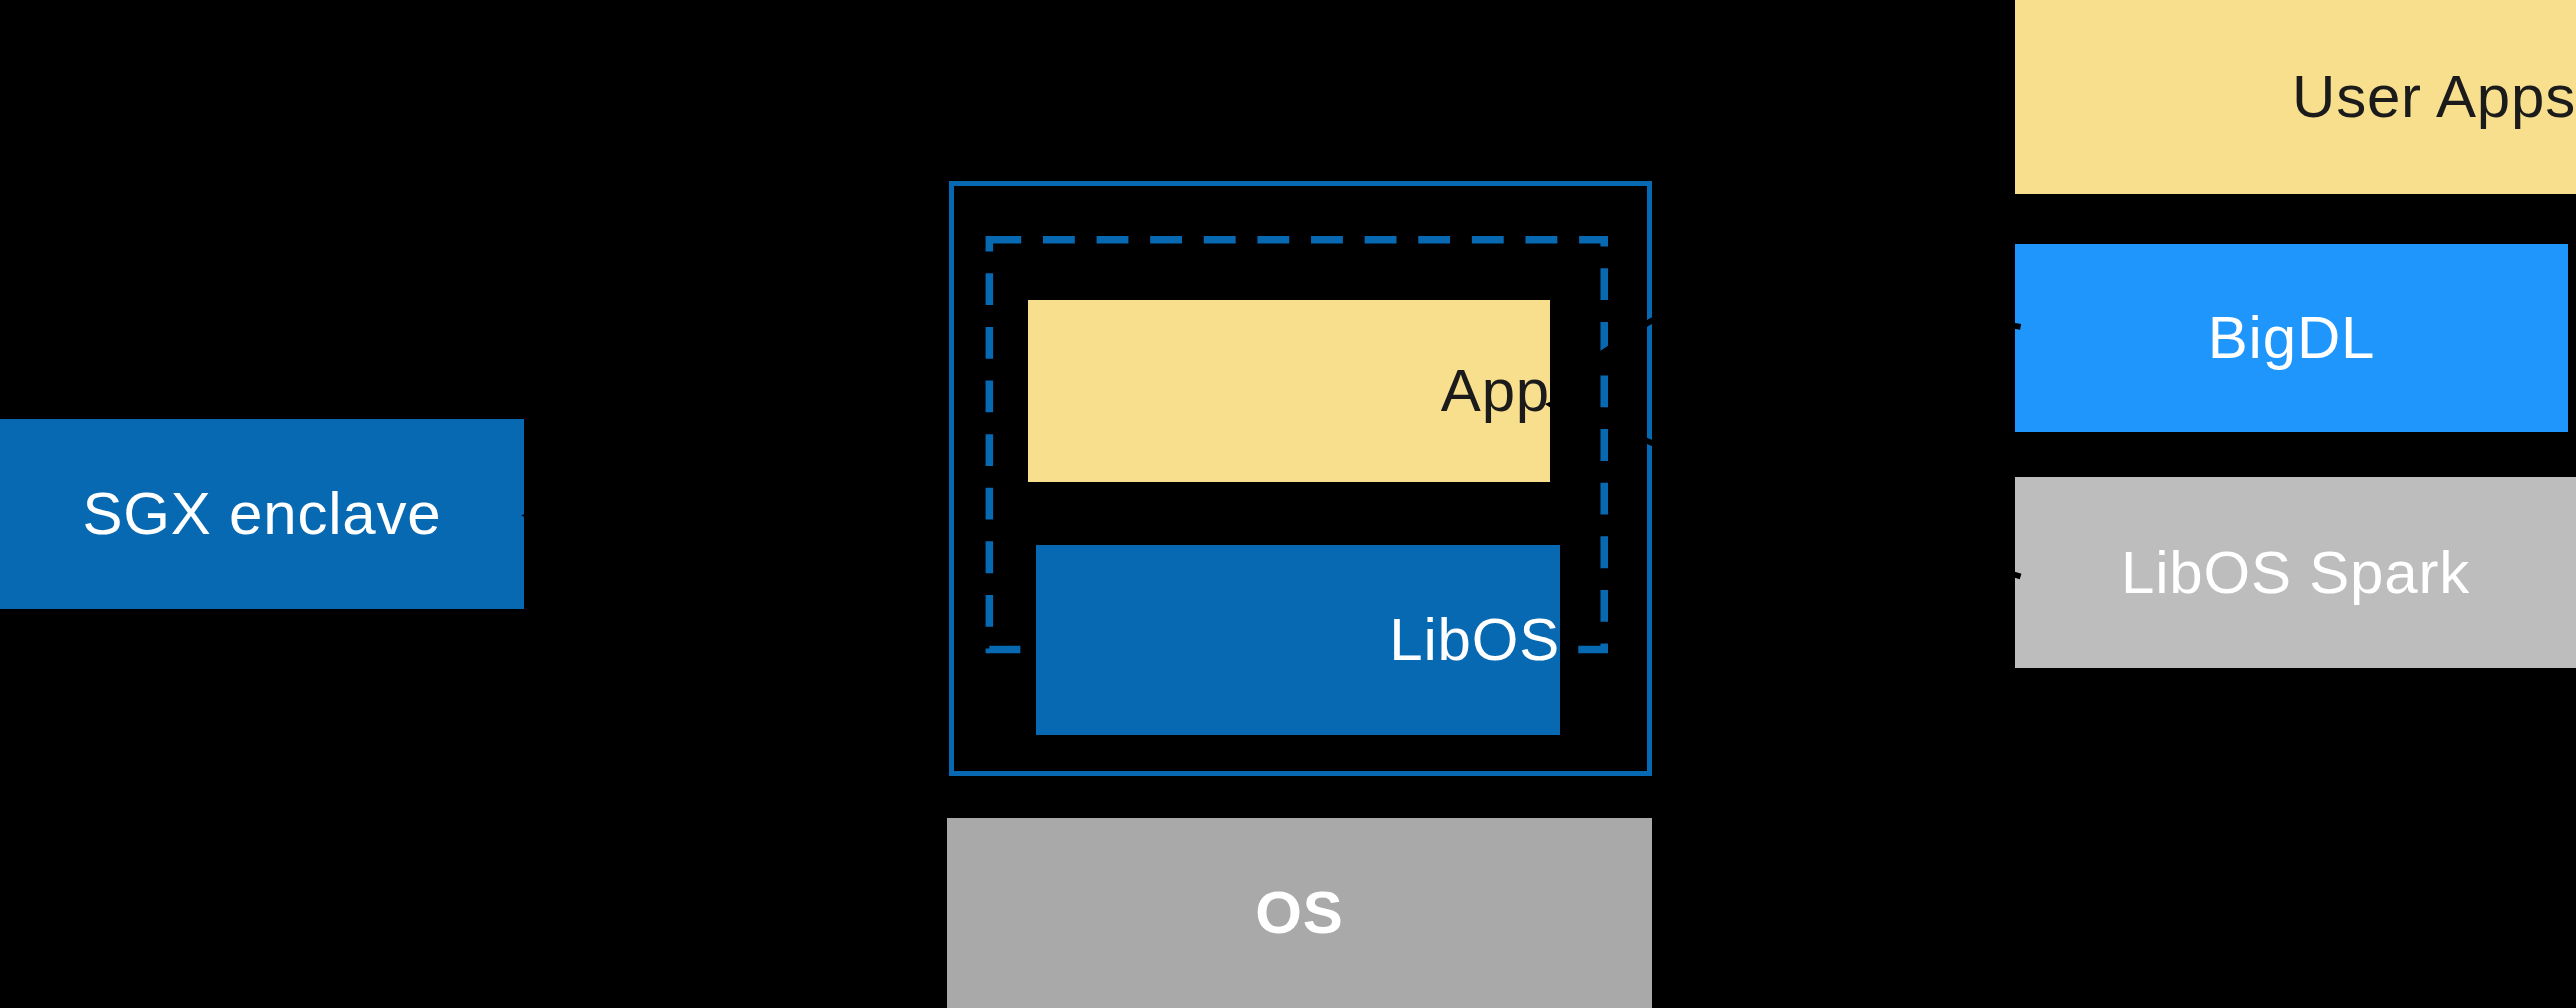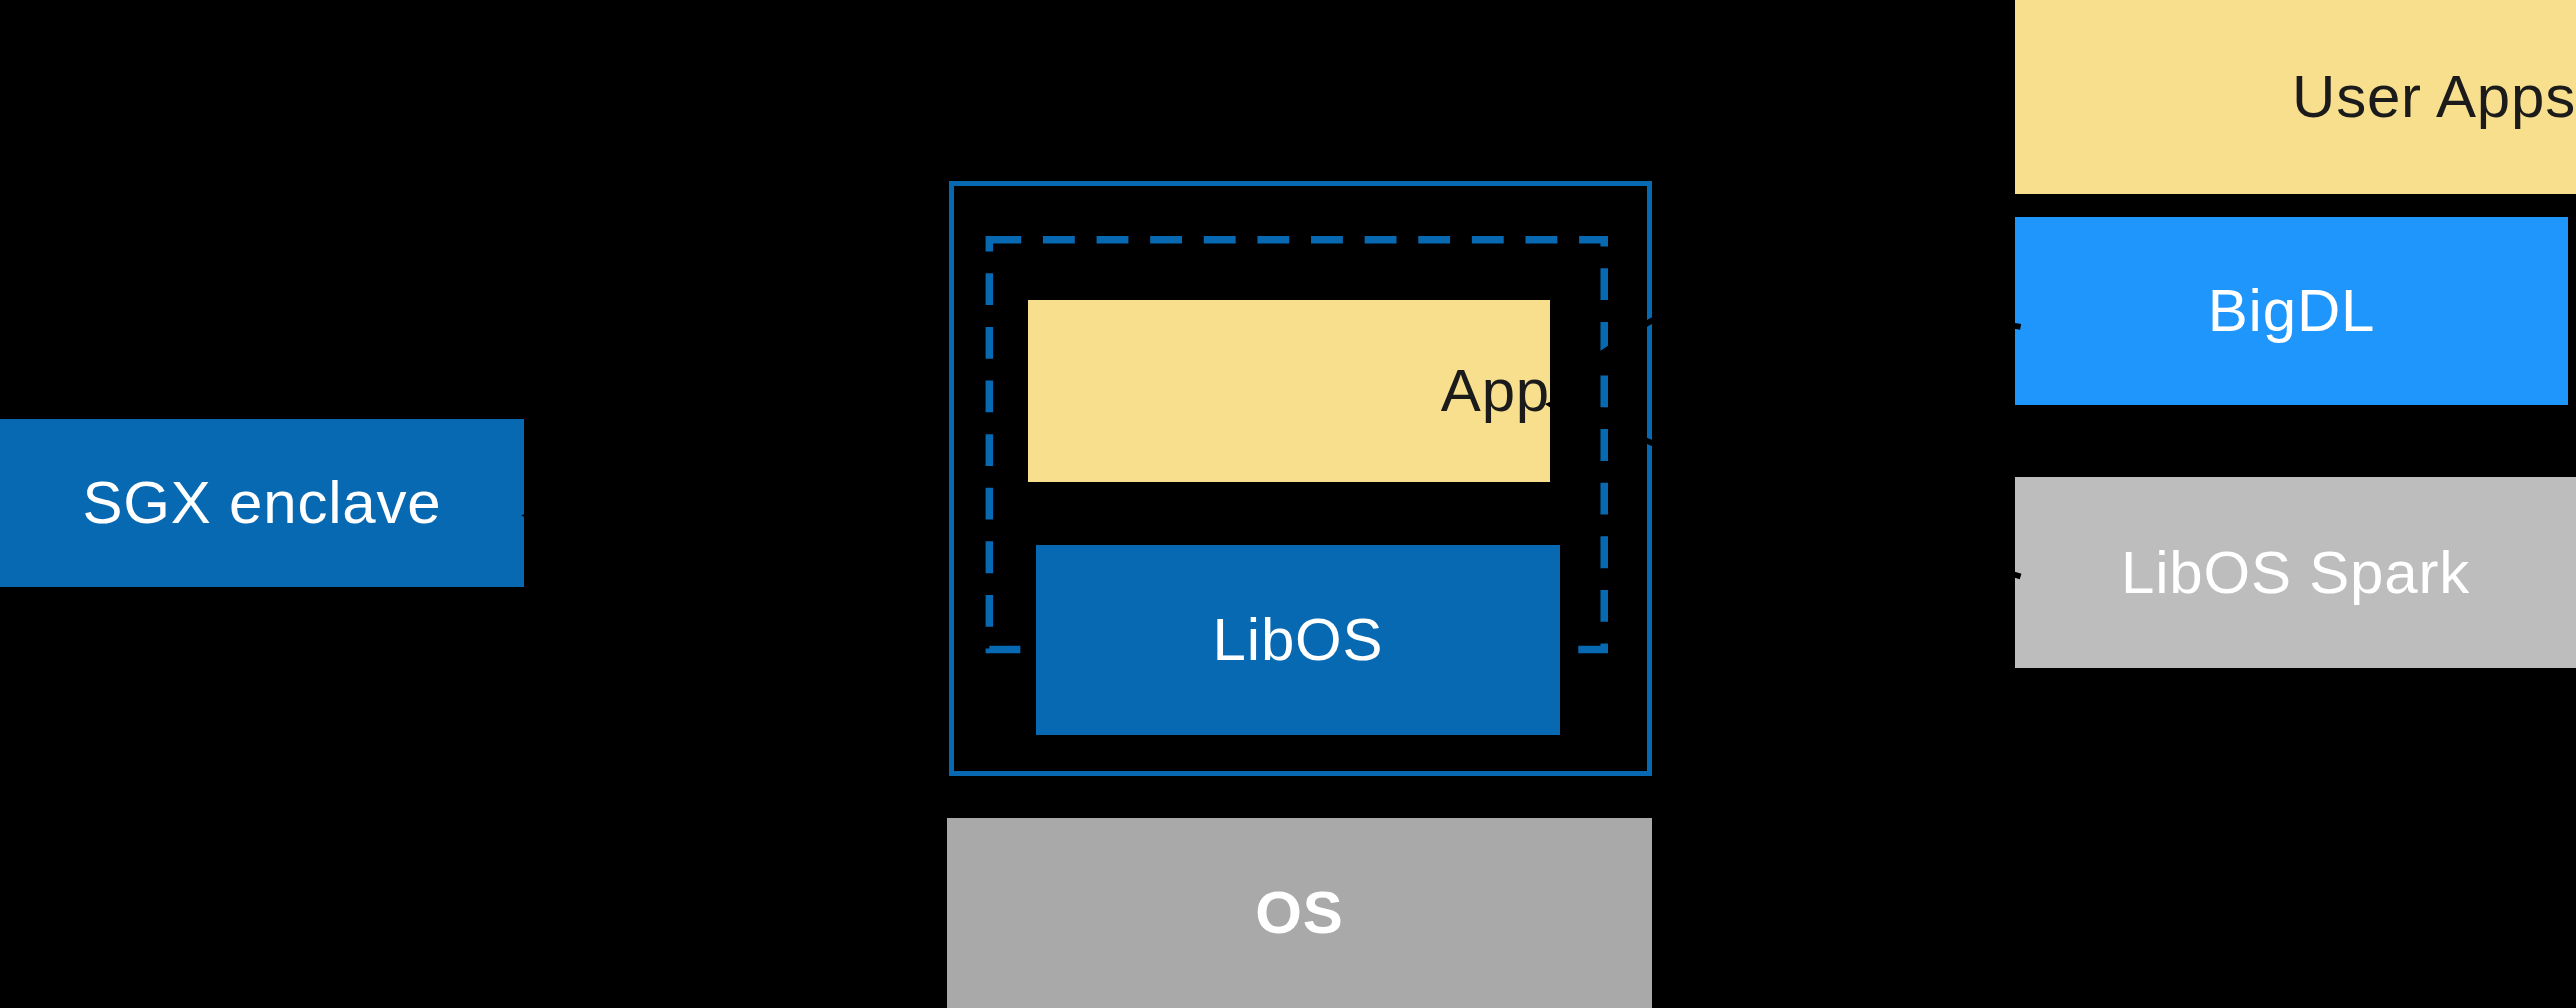--- a/index.html
+++ b/index.html
@@ -11,33 +11,33 @@
     font-family:"Liberation Sans", sans-serif;
   }
   .box{
     position:absolute;
     display:flex;align-items:center;justify-content:center;
     font-size:60px;letter-spacing:0.8px;line-height:1;
   }
   .t-dark{color:#1B1B1B;justify-content:flex-end;}
   .t-light{color:#FFFFFF;}
   
-  .sgx{left:0;top:419px;width:524px;height:168px;background:#0769B2;}
+  .sgx{left:0;top:419px;width:524px;height:190px;background:#0769B2;}
   
   .boundary{
     position:absolute;left:949px;top:181px;width:703px;height:595px;
     border:5.9px solid #0769B2;box-sizing:border-box;background:transparent;
   }
   .svg-layer{position:absolute;left:0;top:0;width:2576px;height:1009px;}
   .app{left:1028px;top:300px;width:522px;height:182px;background:#F8DF8D;}
-  .libos{left:1036px;top:545px;width:524px;height:190px;background:#0769B2;}
+  .libos{left:1036px;top:545px;width:524px;height:190px;background:#0769B2;justify-content:flex-end;}
   .os{left:947px;top:818px;width:705px;height:190px;background:#A9A9A9;font-weight:700;justify-content:center;}
   
   .userapps{left:2015px;top:0;width:561px;height:194px;background:#F8DF8D;}
-  .bigdl{left:2015px;top:217px;width:553px;height:188px;background:#1E96FC;}
+  .bigdl{left:2015px;top:244px;width:553px;height:188px;background:#1E96FC;}
   .spark{left:2015px;top:477px;width:561px;height:191px;background:#BDBDBD;}
 </style>
 </head>
 <body>
 
 <div class="stage">
 
   <div class="box sgx t-light">
     <span>SGX enclave</span>
   </div>

